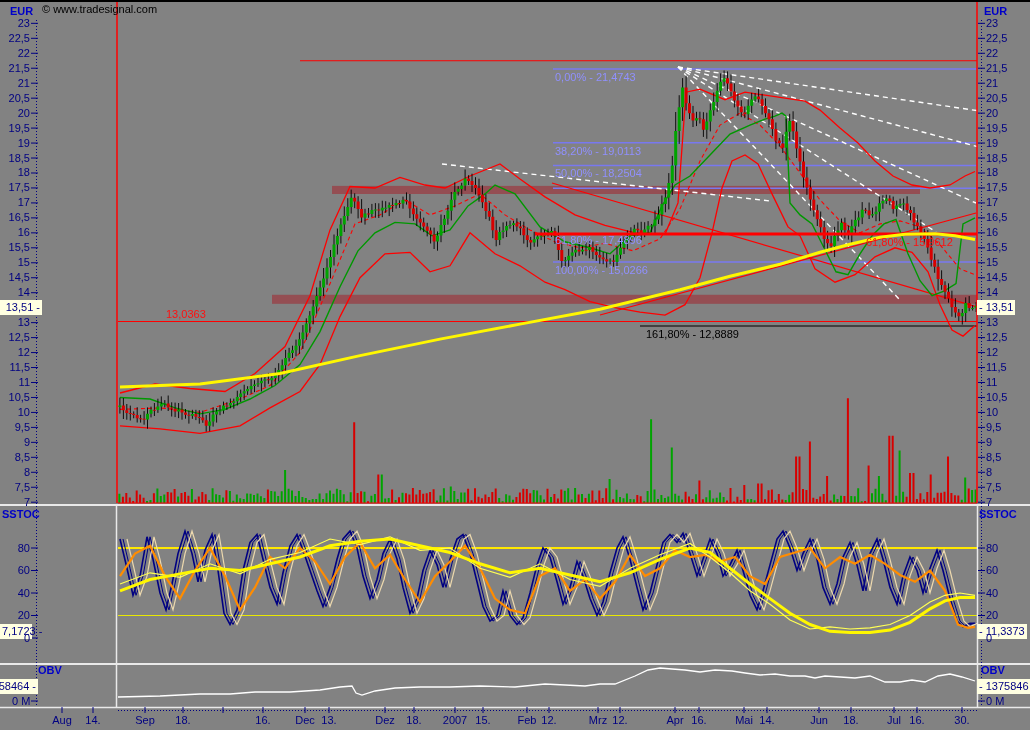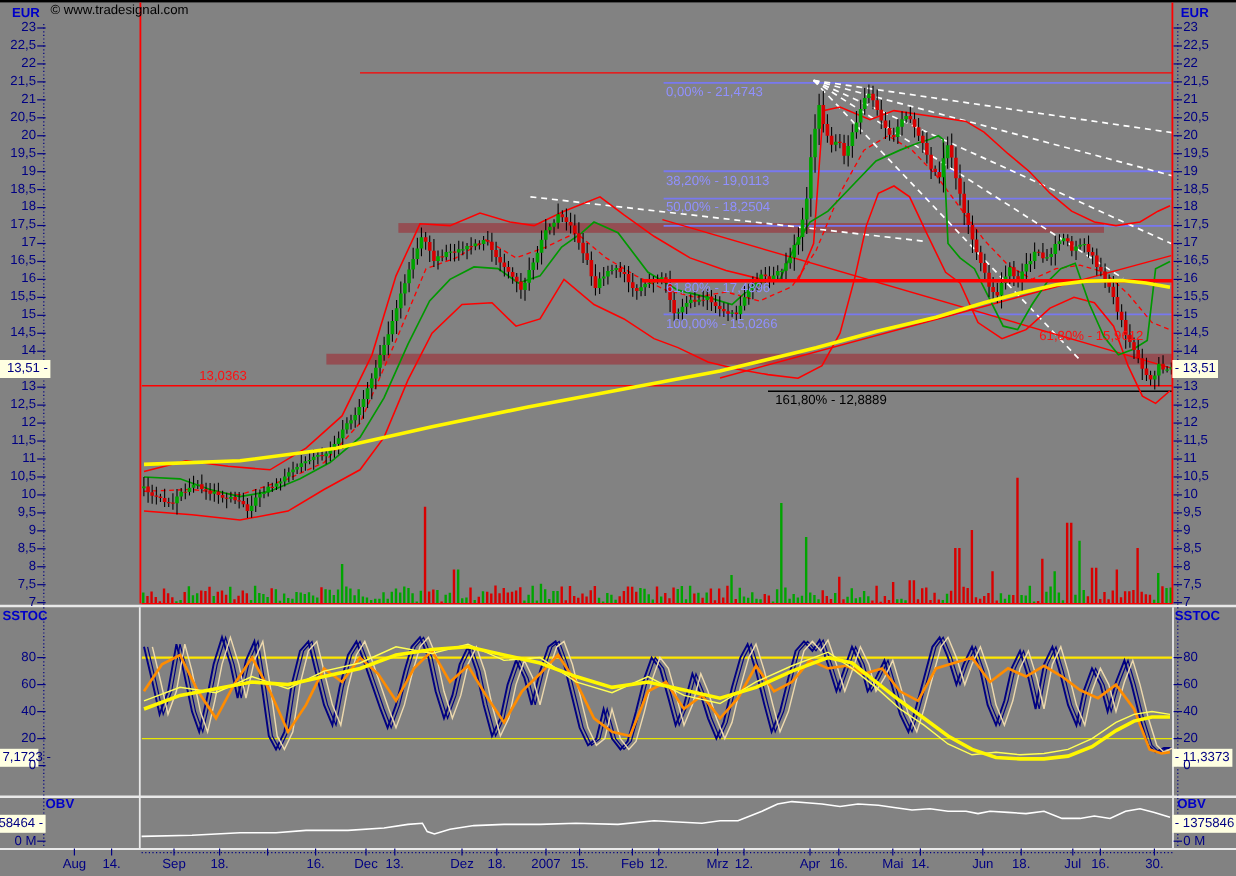--- a/index.html
+++ b/index.html
@@ -202,21 +202,21 @@
   <div class="txt eur" style="left:10px;top:5px;">EUR</div>
   <div class="txt eur" style="left:984px;top:5px;">EUR</div>
   <div class="txt wm" style="left:42px;top:3px;">© www.tradesignal.com</div>
 
   <div class="txt panlbl" style="left:2px;top:508px;">SSTOC</div>
   <div class="txt panlbl" style="left:979px;top:508px;">SSTOC</div>
   <div class="txt panlbl" style="left:38px;top:664px;">OBV</div>
   <div class="txt panlbl" style="left:981px;top:664px;">OBV</div>
 
   <div class="txt redl" style="left:166px;top:308px;">13,0363</div>
-  <div class="txt redl" style="left:866px;top:236px;margin-top:38px;">61,80% - 15,9612</div>
+  <div class="txt redl" style="left:866px;top:236px;">61,80% - 15,9612</div>
   <div class="txt blkl" style="left:646px;top:328px;">161,80% - 12,8889</div>
 
   <div class="box" style="left:0px;top:300px;width:42px;text-align:right;">13,51 -</div>
   <div class="box" style="left:977px;top:300px;">- 13,51</div>
   <div class="box" style="left:0px;top:624px;width:32px;text-align:right;">7,1723 -</div>
   <div class="box" style="left:977px;top:624px;">- 11,3373</div>
   <div class="box" style="left:-10px;top:679px;width:48px;text-align:right;">758464 -</div>
   <div class="box" style="left:977px;top:679px;width:55px;overflow:hidden;">- 1375846</div>
 
   <div class="txt" style="left:12px;top:695px;">0 M</div>

